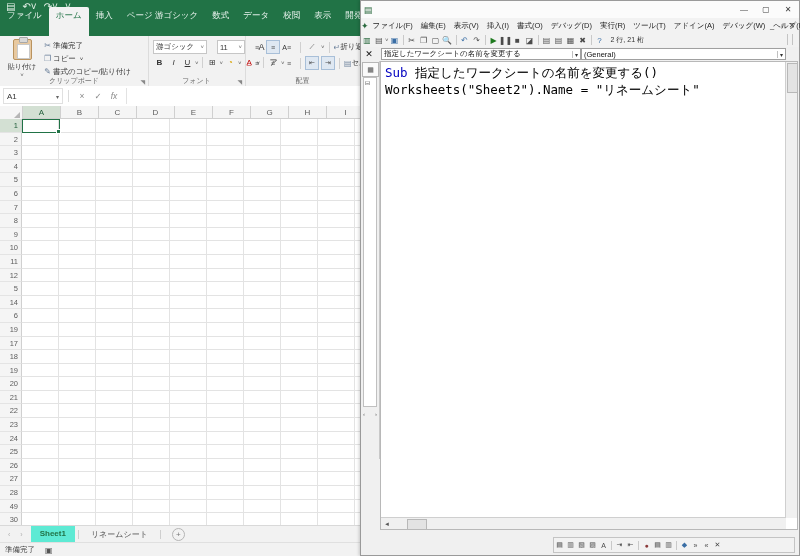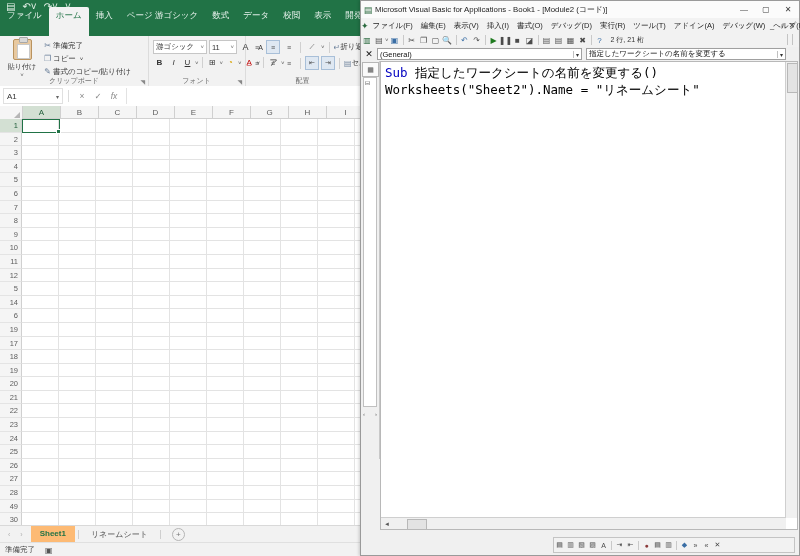--- a/index.html
+++ b/index.html
@@ -31,21 +31,21 @@
   .paste .clip{width:17px;height:19px;margin:0 auto;background:#e8c9a0;border:1px solid #b9935f;border-radius:2px;position:relative;}
   .paste .clip:after{content:"";position:absolute;left:3px;top:4px;width:11px;height:13px;background:#fff;border:1px solid #c9c9c9;}
   .paste .clip:before{content:"";position:absolute;left:5px;top:-3px;width:7px;height:4px;background:#d8d8d8;border:1px solid #a8a8a8;border-radius:1px;}
   .paste .lbl{font-size:7px;margin-top:2px;color:#333;}
   .paste .car{font-size:6px;color:#555;}
 
   .clipitems{position:absolute;left:42px;top:4px;}
   .cli{display:flex;align-items:center;height:11px;font-size:7.5px;color:#333;margin-bottom:2px;}
   .cli .gi{width:11px;text-align:center;font-size:8px;color:#6a7f9a;}
 
-  .fontrow1{position:absolute;left:5px;top:4px;display:flex;align-items:center;gap:2px;}
+  .fontrow1{position:absolute;left:5px;top:4px;display:flex;align-items:center;gap:10px;}
   .fbox{height:12px;border:1px solid #c6c6c6;background:#fff;font-size:7.5px;padding:0 2px;display:flex;align-items:center;justify-content:space-between;color:#333;}
   .fbox .cv{font-size:6px;color:#666;margin-left:3px;}
   .fontrow2{position:absolute;left:5px;top:20px;display:flex;align-items:center;gap:1px;}
   .fbtn{width:13px;height:13px;display:flex;align-items:center;justify-content:center;font-size:8px;color:#333;}
   .sep{width:1px;height:11px;background:#d0d0d0;margin:0 2px;}
 
   .alrow1{position:absolute;left:5px;top:4px;display:flex;align-items:center;gap:2px;}
   .alrow2{position:absolute;left:5px;top:20px;display:flex;align-items:center;gap:2px;}
   .abtn{width:12px;height:12px;display:flex;align-items:center;justify-content:center;font-size:7px;color:#4a4a4a;border:1px solid transparent;}
   .abtn.sel{background:#dfe8f2;border:1px solid #a8bfd8;}
@@ -72,21 +72,21 @@
   .rh.sel{background:#d3e0d3;color:#1f5c38;}
   .cells{position:absolute;left:22px;top:13px;width:778px;height:406px;background:#fff;}
   .crow{display:flex;height:13.6px;}
   .cc{width:38px;height:13.6px;border-right:1px solid #e3e3e3;border-bottom:1px solid #e3e3e3;box-sizing:border-box;}
   .selcell{position:absolute;left:0px;top:0px;width:38px;height:13.6px;border:1.5px solid #217346;box-sizing:border-box;}
   .selcell:after{content:"";position:absolute;right:-2px;bottom:-2px;width:3px;height:3px;background:#217346;border:1px solid #fff;}
 
   .sheetbar{position:absolute;left:0;top:525px;width:800px;height:17px;background:#f2f2f2;border-top:1px solid #d9d9d9;display:flex;align-items:center;}
   .navarrows{display:flex;align-items:center;gap:10px;padding:0 8px;color:#b0b0b0;font-size:7px;}
   .stab{height:16px;padding:0 9px;line-height:16px;font-size:8px;color:#555;}
-  .stab.active{background:#fdba74;color:#217346;border-bottom:2px solid #217346;font-weight:bold;}
+  .stab.active{background:#5eead4;color:#217346;border-bottom:2px solid #217346;font-weight:bold;}
   .tabdiv{width:1px;height:9px;background:#cfcfcf;margin:0 3px;}
   .addsheet{margin-left:8px;width:11px;height:11px;border:1px solid #b5b5b5;border-radius:50%;color:#777;font-size:8px;
             display:flex;align-items:center;justify-content:center;}
   .statusbar{position:absolute;left:0;top:542px;width:800px;height:14px;background:#f2f2f2;border-top:1px solid #e0e0e0;display:flex;align-items:center;}
   .statusbar .st{font-size:7.5px;color:#444;padding-left:5px;}
   .statusbar .rec{margin-left:10px;font-size:8px;color:#555;}
 
   
   .vba{position:absolute;left:360px;top:0px;width:440px;height:556px;background:#f0f0f0;
        border:1px solid #9a9a9a;box-sizing:border-box;box-shadow:-1px 0 3px rgba(0,0,0,.18);}
@@ -1040,21 +1040,20 @@
     <div class="statusbar">
       <div class="st">準備完了</div>
       <div class="rec">▣</div>
     </div>
   </div>
 
   <div class="vba">
 
     <div class="vtitle">
       <span class="vicon">▤</span>
-      <span class="vtxt">Microsoft Visual Basic for Applications - Book1 - [Module2 (コード)]</span>
       <div class="wbtns">
         <div class="wbtn">—</div>
         <div class="wbtn">▢</div>
         <div class="wbtn">✕</div>
       </div>
     </div>
 
     <div class="vmenu">
       <span class="applogo">✦</span>
       <span class="mi">ファイル(F)</span>
@@ -1099,26 +1098,26 @@
       <span class="tb">▦</span>
       <span class="tb">✖</span>
       <span class="tbsep"></span>
       <span class="tb" style="color:#3a6ea5;">?</span>
       <span class="tbpos">2 行, 21 桁</span>
       <span class="tbgrip"></span>
     </div>
 
     <div class="vdropbar">
       <span class="closebtn">✕</span>
+      <div class="vcombo" style="width:200px;margin-left:4px;">
+        <span>指定したワークシートの名前を変更する</span>
+        <span class="arr">▾</span>
+      </div>
       <div class="vcombo" style="width:205px;">
         <span>(General)</span>
-        <span class="arr">▾</span>
-      </div>
-      <div class="vcombo" style="width:200px;margin-left:4px;">
-        <span>指定したワークシートの名前を変更する</span>
         <span class="arr">▾</span>
       </div>
     </div>
 
     <div class="projpanel">
       <div class="pp-ico">▦</div>
       <div class="pp-tree">⊟</div>
       <div class="pp-scroll">
           <span>‹</span>
           <span>›</span>

